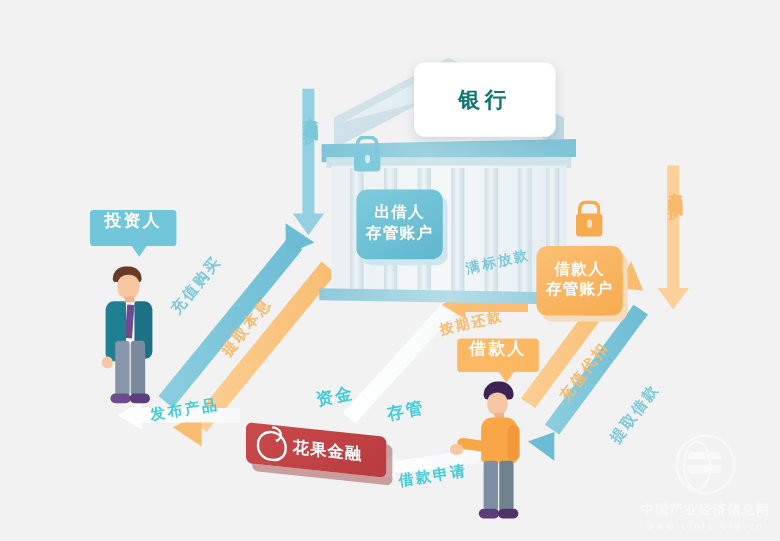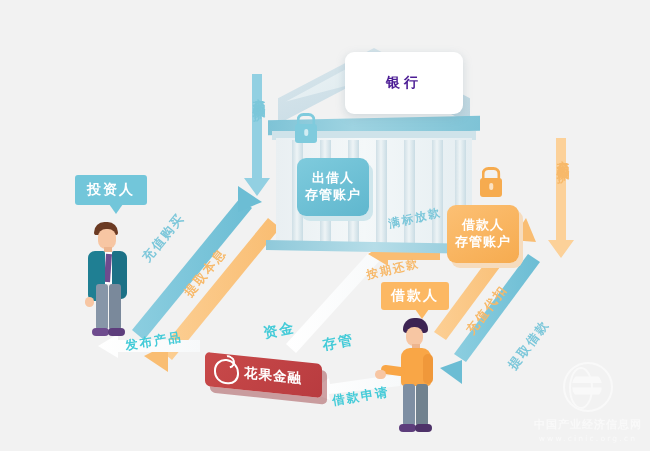--- a/index.html
+++ b/index.html
@@ -45,21 +45,21 @@
     position:absolute;left:266px;top:242px;width:216px;height:10px;
     background:linear-gradient(90deg,#8fc9da,#b6dde8,#8fc9da);
     transform:skewY(1deg);
   }
   .bank-sign{
     position:absolute;left:345px;top:52px;width:118px;height:62px;
     background:#ffffff;border-radius:9px;
     box-shadow:0 3px 10px rgba(120,150,165,.28);
     display:flex;align-items:center;justify-content:center;
   }
-  .bank-sign span{color:#4c1d95;font-size:14px;letter-spacing:4px;font-weight:bold;}
+  .bank-sign span{color:#0f766e;font-size:18px;letter-spacing:4px;font-weight:bold;}
 
   
   .lock{position:absolute;width:22px;height:19px;border-radius:3px;}
   .lock .shackle{
     position:absolute;left:50%;transform:translateX(-50%);top:-11px;
     width:13px;height:13px;border-radius:7px 7px 0 0;
     border:3.5px solid currentColor;border-bottom:none;
   }
   .lock .bodyb{position:absolute;inset:0;background:currentColor;border-radius:3px;}
   .lock .kh{position:absolute;left:50%;top:5px;transform:translateX(-50%);
@@ -70,21 +70,21 @@
     position:absolute;border-radius:9px;color:#fff;text-align:center;
     display:flex;align-items:center;justify-content:center;
     line-height:1.3;font-size:13px;letter-spacing:1px;font-weight:bold;
   }
   .acct .inner{transform:skewY(0deg);text-align:center;}
   .acct.blue{background:linear-gradient(150deg,#7fcbdd,#5fb7ce);box-shadow:4px 5px 0 #cfe6ec;}
   .acct.orange{background:linear-gradient(150deg,#fcc074,#f6ab4f);box-shadow:4px 5px 0 #f6dcbe;}
 
   .bubble{
     position:absolute;border-radius:3px;color:#fff;font-size:14px;font-weight:bold;
-    display:flex;align-items:center;justify-content:center;letter-spacing:2px;
+    display:flex;align-items:flex-start;justify-content:center;letter-spacing:2px;
   }
   .bubble.blue{background:#72c6da;}
   .bubble.orange{background:#fcb863;}
   .bubble .tail{
     position:absolute;bottom:-9px;left:34px;width:0;height:0;
     border-left:7px solid transparent;border-right:7px solid transparent;
   }
   .bubble.blue .tail{border-top:10px solid #72c6da;}
   .bubble.orange .tail{border-top:10px solid #fcb863;}
 

